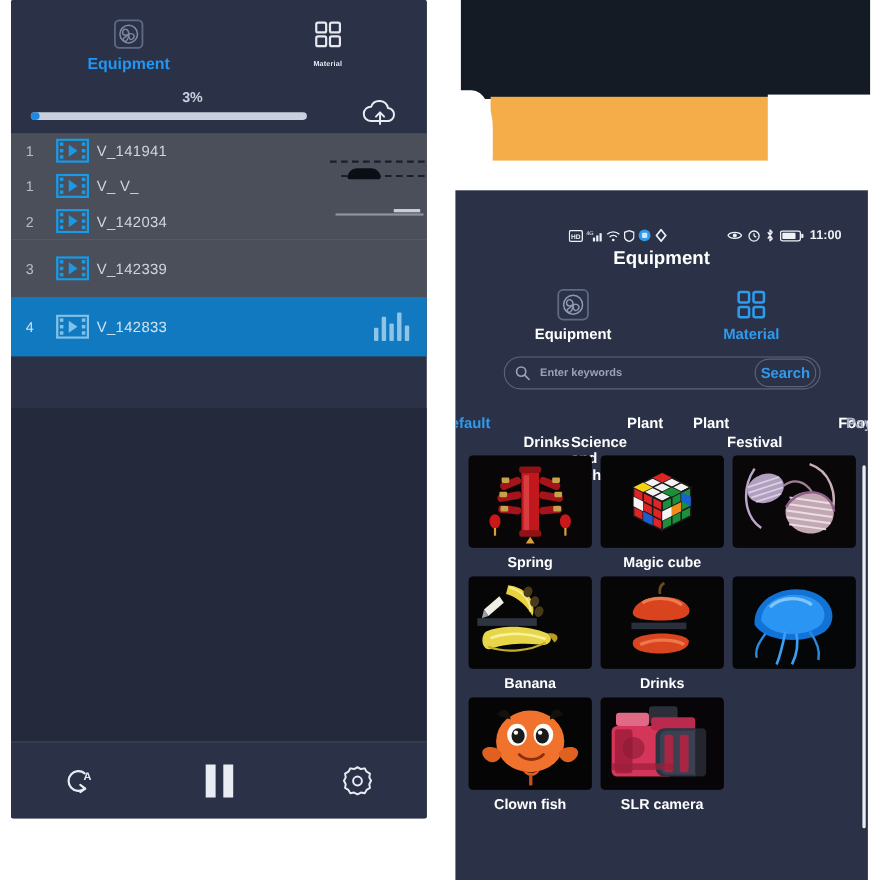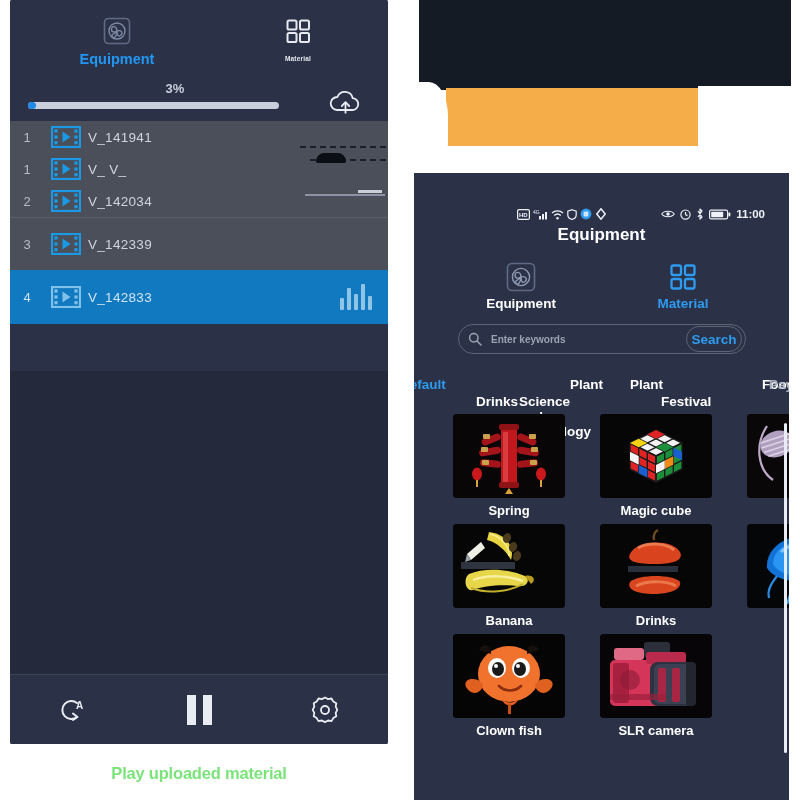--- a/index.html
+++ b/index.html
@@ -114,21 +114,21 @@
     display: flex; align-items: center; justify-content: center;
   }
 
   .cat-strip { position: absolute; left: 0; top: 194px; width: 375px; height: 48px; }
   .cat { position: absolute; color: #ffffff; font-size: 13.5px; font-weight: 700; line-height: 15px; }
   .cat.active { color: #2e9bf0; }
   .cat.dim { color: #aab1c0; }
 
   .grid { position: absolute; left: 12px; top: 241px; width: 352px; }
   .cellrow { display: flex; gap: 8px; margin-bottom: 2px; }
-  .cell { width: 112px; margin-left: 27px; }
+  .cell { width: 112px; }
   .thumb {
     width: 112px; height: 84px; background: #080808; border-radius: 4px;
     position: relative; overflow: hidden;
   }
   .cell .cname {
     text-align: center; color: #ffffff; font-size: 13px; font-weight: 700;
     line-height: 15px; padding: 5px 0 4px;
   }
   .scrollbar {
     position: absolute; right: 2px; top: 250px; width: 3px; height: 330px;
@@ -321,21 +321,20 @@
       </div>
     </div>
   </div>
 
   <div class="doodle d-dash" style="left:300px; top:146px; width:86px;"></div>
   <div class="doodle d-dash" style="left:310px; top:159px; width:76px;"></div>
   <div class="d-blob" style="left:316px; top:153px;"></div>
   <div class="doodle" style="left:305px; top:194px; width:80px; height:2px; background:#8d93a2;"></div>
   <div class="doodle" style="left:358px; top:190px; width:24px; height:3px; background:#c9cdd6;"></div>
 
-  <div class="caption-left">Play uploaded material</div>
 
   <div class="torn-black"></div>
   <div class="torn-orange"></div>
   <div class="torn-white-l"></div>
   <div class="torn-white-r"></div>
 
   <div class="right-panel">
 
     <div class="statusbar">
       <div class="sb-left">

